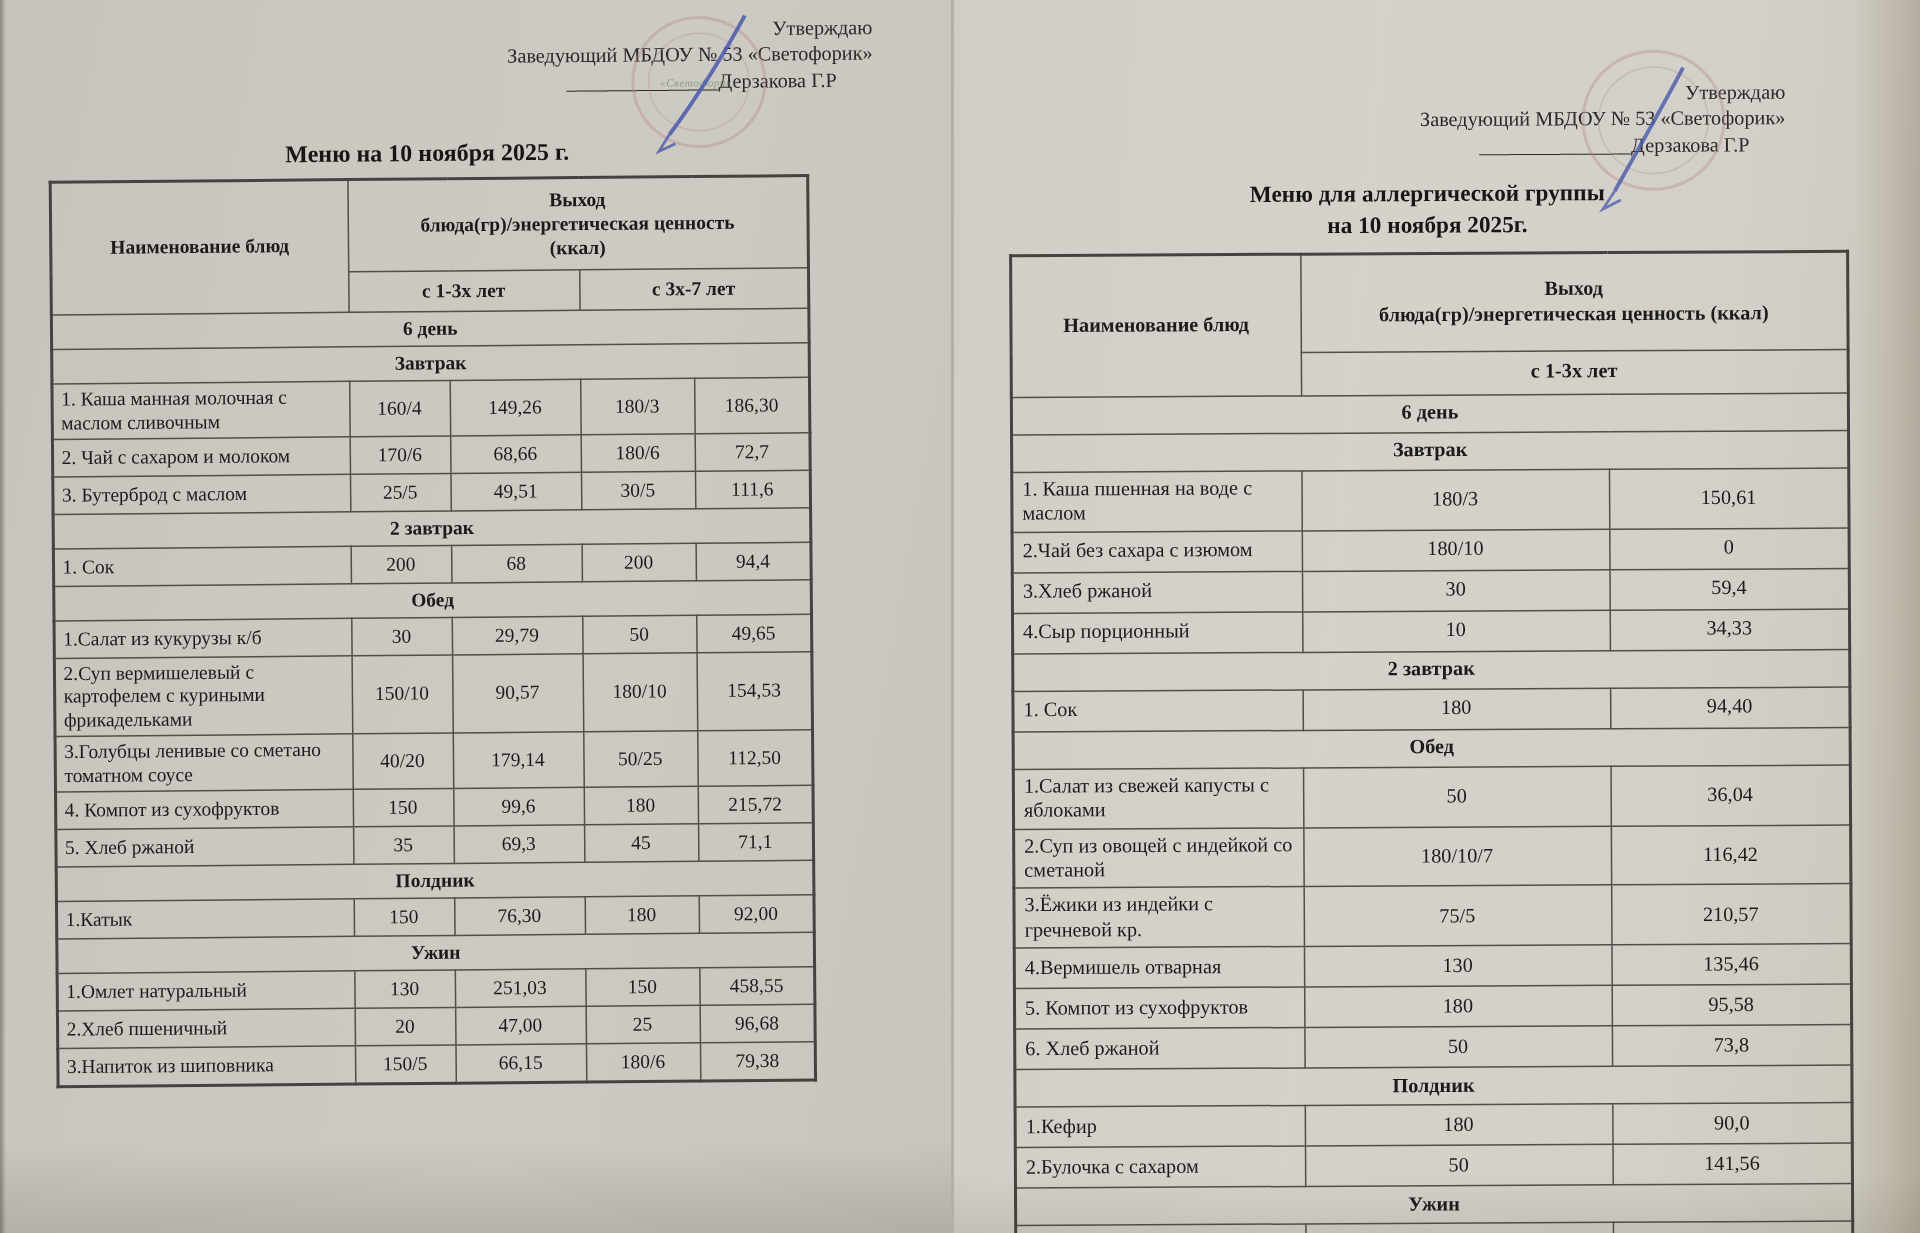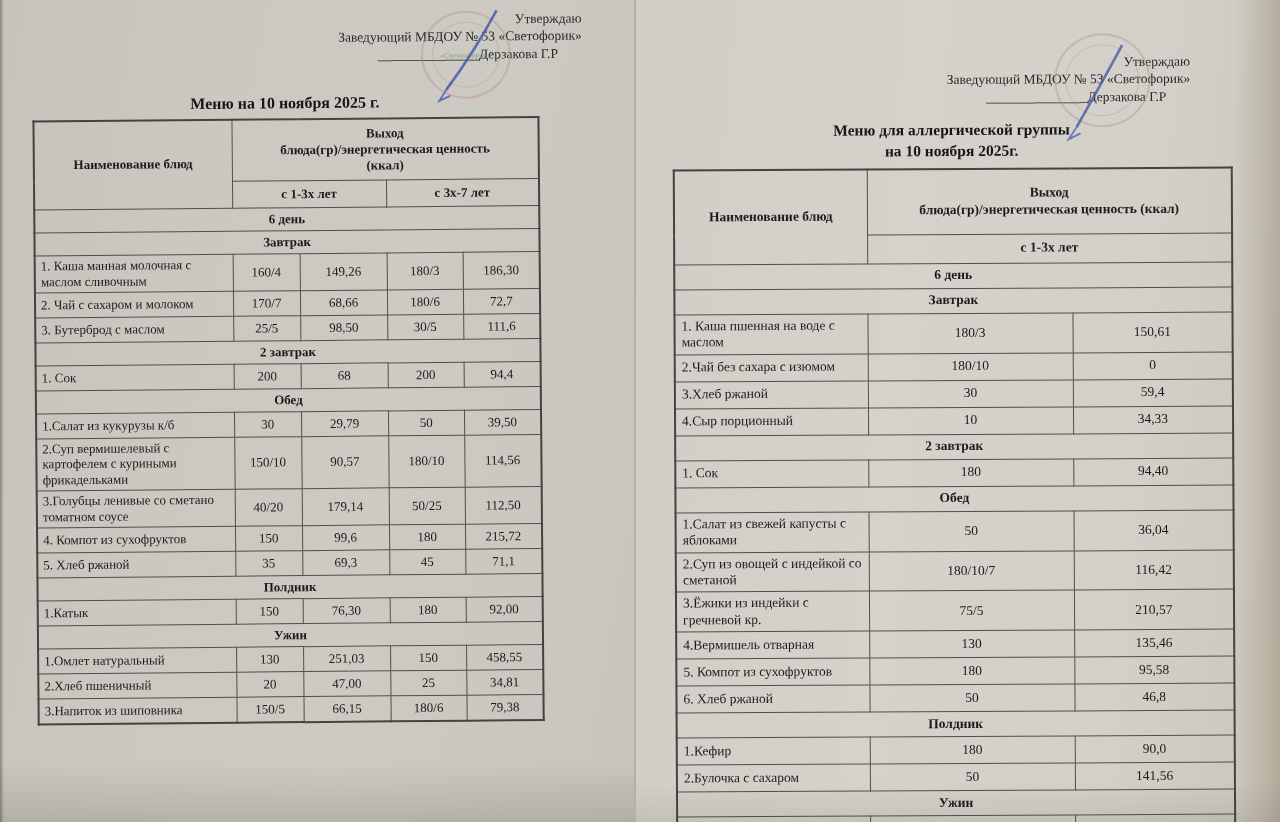--- a/index.html
+++ b/index.html
@@ -132,29 +132,29 @@
           </tr>
           <tr>
             <td class="dish">1. Каша манная молочная с маслом сливочным</td>
             <td class="val">160/4</td>
             <td class="val">149,26</td>
             <td class="val">180/3</td>
             <td class="val">186,30</td>
           </tr>
           <tr>
             <td class="dish">2. Чай с сахаром и молоком</td>
-            <td class="val">170/7</td>
+            <td class="val">170/6</td>
             <td class="val">68,66</td>
             <td class="val">180/6</td>
             <td class="val">72,7</td>
           </tr>
           <tr>
             <td class="dish">3. Бутерброд с маслом</td>
             <td class="val">25/5</td>
-            <td class="val">98,50</td>
+            <td class="val">49,51</td>
             <td class="val">30/5</td>
             <td class="val">111,6</td>
           </tr>
           <tr>
             <td colspan="5" class="span-row">2 завтрак</td>
           </tr>
           <tr>
             <td class="dish">1. Сок</td>
             <td class="val">200</td>
             <td class="val">68</td>
@@ -162,28 +162,28 @@
             <td class="val">94,4</td>
           </tr>
           <tr>
             <td colspan="5" class="span-row">Обед</td>
           </tr>
           <tr>
             <td class="dish">1.Салат из кукурузы  к/б</td>
             <td class="val">30</td>
             <td class="val">29,79</td>
             <td class="val">50</td>
-            <td class="val">39,50</td>
+            <td class="val">49,65</td>
           </tr>
           <tr>
             <td class="dish">2.Суп вермишелевый с картофелем с куриными фрикадельками</td>
             <td class="val">150/10</td>
             <td class="val">90,57</td>
             <td class="val">180/10</td>
-            <td class="val">114,56</td>
+            <td class="val">154,53</td>
           </tr>
           <tr>
             <td class="dish">3.Голубцы ленивые со сметано томатном соусе</td>
             <td class="val">40/20</td>
             <td class="val">179,14</td>
             <td class="val">50/25</td>
             <td class="val">112,50</td>
           </tr>
           <tr>
             <td class="dish">4. Компот из сухофруктов</td>
@@ -217,21 +217,21 @@
             <td class="val">130</td>
             <td class="val">251,03</td>
             <td class="val">150</td>
             <td class="val">458,55</td>
           </tr>
           <tr>
             <td class="dish">2.Хлеб пшеничный</td>
             <td class="val">20</td>
             <td class="val">47,00</td>
             <td class="val">25</td>
-            <td class="val">34,81</td>
+            <td class="val">96,68</td>
           </tr>
           <tr>
             <td class="dish">3.Напиток из шиповника</td>
             <td class="val">150/5</td>
             <td class="val">66,15</td>
             <td class="val">180/6</td>
             <td class="val">79,38</td>
           </tr>
         </tbody>
       </table>
@@ -334,21 +334,21 @@
             <td class="val">135,46</td>
           </tr>
           <tr>
             <td class="dish">5. Компот из сухофруктов</td>
             <td class="val">180</td>
             <td class="val">95,58</td>
           </tr>
           <tr>
             <td class="dish">6. Хлеб ржаной</td>
             <td class="val">50</td>
-            <td class="val">46,8</td>
+            <td class="val">73,8</td>
           </tr>
           <tr>
             <td colspan="3" class="span-row">Полдник</td>
           </tr>
           <tr>
             <td class="dish">1.Кефир</td>
             <td class="val">180</td>
             <td class="val">90,0</td>
           </tr>
           <tr>

